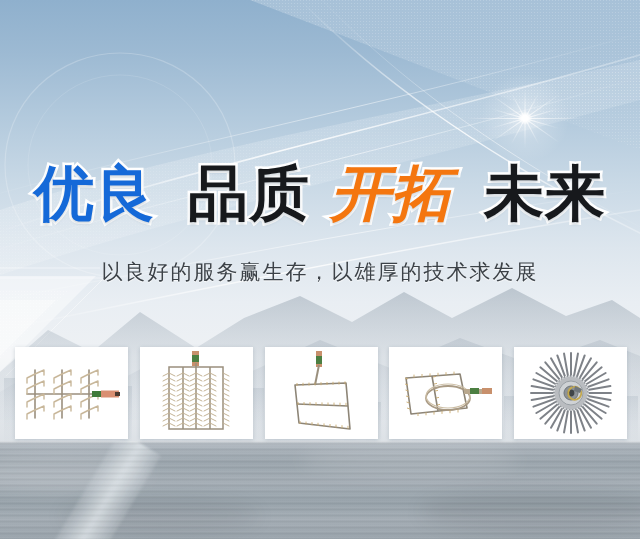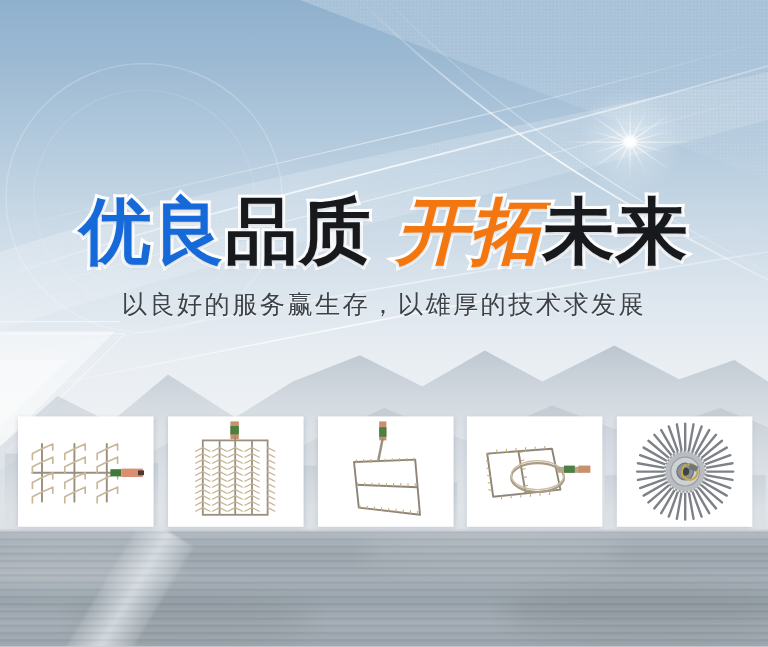--- a/index.html
+++ b/index.html
@@ -81,26 +81,26 @@
     font-size:60px;font-weight:bold;letter-spacing:1px;
     white-space:nowrap;
     font-family:"DejaVu Sans","Liberation Sans",sans-serif;
   }
   .headline span{
     -webkit-text-stroke:5px #ffffff;
     paint-order:stroke fill;
     text-shadow:0 2px 3px rgba(90,110,130,.28);
   }
   .hl-blue{color:#1569d8;}
-  .hl-dark{color:#17191c;}
+  .hl-dark{color:#17191c;margin-left:32px;}
   .hl-orange{color:#f4760f;font-style:italic;}
   .hl-gap{display:inline-block;width:20px;-webkit-text-stroke:0;}
 
   .subtitle{
-    position:absolute;left:0;top:240px;width:640px;
+    position:absolute;left:0;top:258px;width:640px;
     text-align:center;white-space:nowrap;
     font-size:21px;color:#3c4248;letter-spacing:2px;font-weight:400;
     font-family:"DejaVu Sans","Liberation Sans",sans-serif;
     text-shadow:0 1px 1px rgba(255,255,255,.85);
   }
 
   
   .cards{
     position:absolute;left:15px;top:347px;
     width:612px;height:92px;

